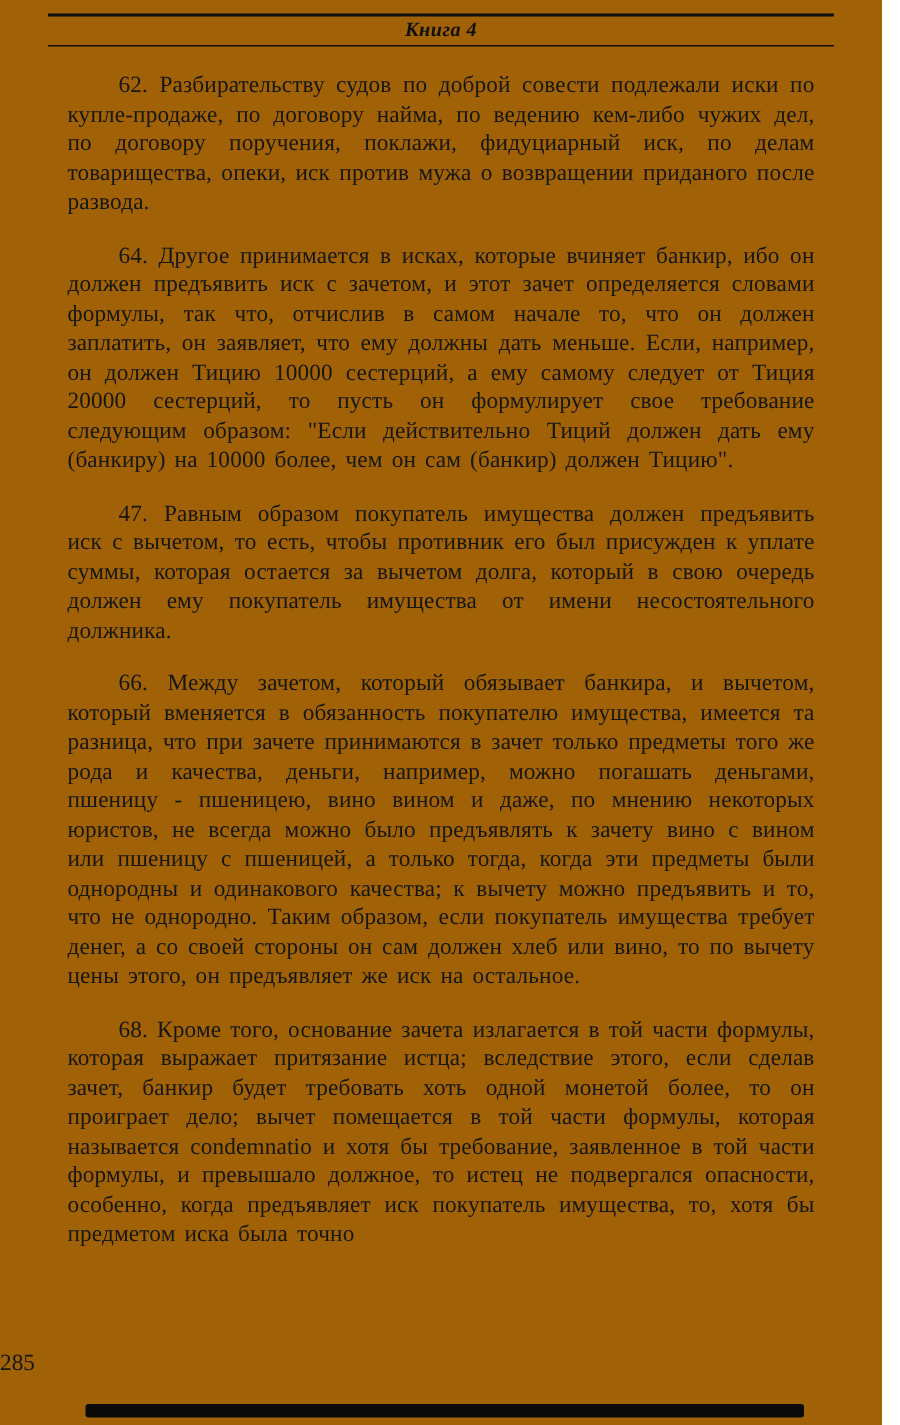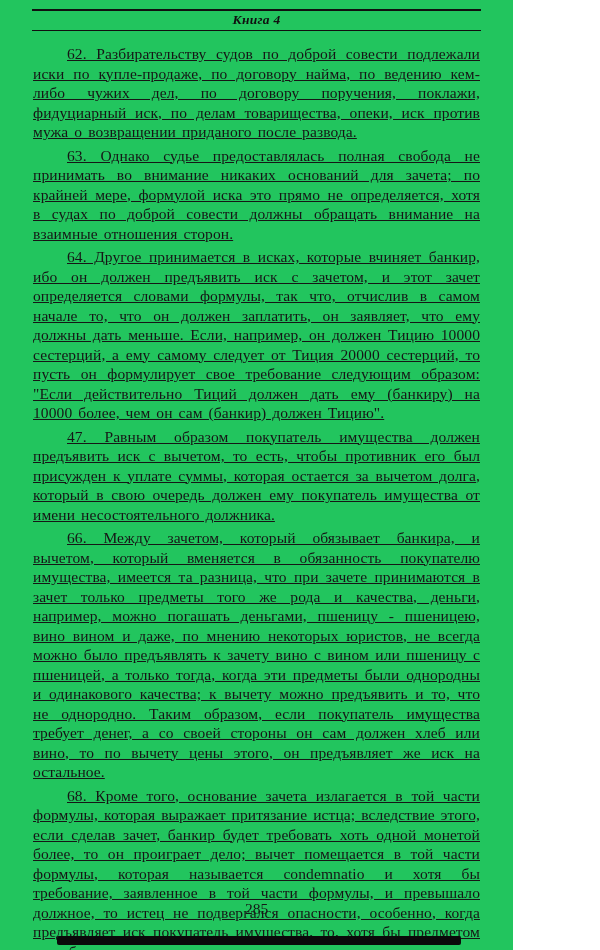--- a/index.html
+++ b/index.html
@@ -3,24 +3,24 @@
 <meta charset="utf-8">
 <style>
   html, body {
     margin: 0;
     padding: 0;
     background: #ffffff;
     font-family: "Liberation Serif", "DejaVu Serif", serif;
   }
   .page {
     position: relative;
-    width: 513px;
+    width: 588px;
     height: 950px;
     box-sizing: border-box;
-    background: #22c55e;
+    background: #a16207;
     padding: 9px 29px 0 29px;
     overflow: hidden;
     color: #161616;
   }
   .rule-top {
     height: 0;
     border-top: 2.5px solid #101010;
     margin: 0 3px;
   }
   .running-header {
@@ -39,31 +39,29 @@
   }
   .body-text {
     margin-top: 13px;
     font-size: 15.5px;
     line-height: 19.5px;
     text-align: justify;
     word-spacing: 2px;
     letter-spacing: 0.1px;
   }
   .body-text p {
-    margin: 4px;
+    margin: 16px;
     padding: 0;
     text-indent: 34px;
-    text-decoration: underline;
   }
   .page-number {
     position: absolute;
     left: 0;
     right: 0;
     bottom: 32px;
-    text-align: center;
     font-size: 15.5px;
     color: #161616;
   }
   .scan-edge-bar {
     position: absolute;
     left: 57px;
     right: 52px;
     bottom: 5px;
     height: 9px;
     background: #0a0a0a;
@@ -76,21 +74,20 @@
 <div class="page">
 
   <div class="rule-top"></div>
 
   <div class="running-header">Книга 4</div>
 
   <div class="rule-bottom"></div>
 
   <div class="body-text">
     <p>62. Разбирательству судов по доброй совести подлежали иски по купле-продаже, по договору найма, по ведению кем-либо чужих дел, по договору поручения, поклажи, фидуциарный иск, по делам товарищества, опеки, иск против мужа о возвращении приданого после развода.</p>
-    <p>63. Однако судье предоставлялась полная свобода не принимать во внимание никаких оснований для зачета; по крайней мере, формулой иска это прямо не определяется, хотя в судах по доброй совести должны обращать внимание на взаимные отношения сторон.</p>
     <p>64. Другое принимается в исках, которые вчиняет банкир, ибо он должен предъявить иск с зачетом, и этот зачет определяется словами формулы, так что, отчислив в самом начале то, что он должен заплатить, он заявляет, что ему должны дать меньше. Если, например, он должен Тицию 10000 сестерций, а ему самому следует от Тиция 20000 сестерций, то пусть он формулирует свое требование следующим образом: "Если действительно Тиций должен дать ему (банкиру) на 10000 более, чем он сам (банкир) должен Тицию".</p>
     <p>47. Равным образом покупатель имущества должен предъявить иск с вычетом, то есть, чтобы противник его был присужден к уплате суммы, которая остается за вычетом долга, который в свою очередь должен ему покупатель имущества от имени несостоятельного должника.</p>
     <p>66. Между зачетом, который обязывает банкира, и вычетом, который вменяется в обязанность покупателю имущества, имеется та разница, что при зачете принимаются в зачет только предметы того же рода и качества, деньги, например, можно погашать деньгами, пшеницу - пшеницею, вино вином и даже, по мнению некоторых юристов, не всегда можно было предъявлять к зачету вино с вином или пшеницу с пшеницей, а только тогда, когда эти предметы были однородны и одинакового качества; к вычету можно предъявить и то, что не однородно. Таким образом, если покупатель имущества требует денег, а со своей стороны он сам должен хлеб или вино, то по вычету цены этого, он предъявляет же иск на остальное.</p>
     <p>68. Кроме того, основание зачета излагается в той части формулы, которая выражает притязание истца; вследствие этого, если сделав зачет, банкир будет требовать хоть одной монетой более, то он проиграет дело; вычет помещается в той части формулы, которая называется condemnatio и хотя бы требование, заявленное в той части формулы, и превышало должное, то истец не подвергался опасности, особенно, когда предъявляет иск покупатель имущества, то, хотя бы предметом иска была точно</p>
   </div>
 
   <div class="page-number">285</div>
 
   <div class="scan-edge-bar"></div>
 

